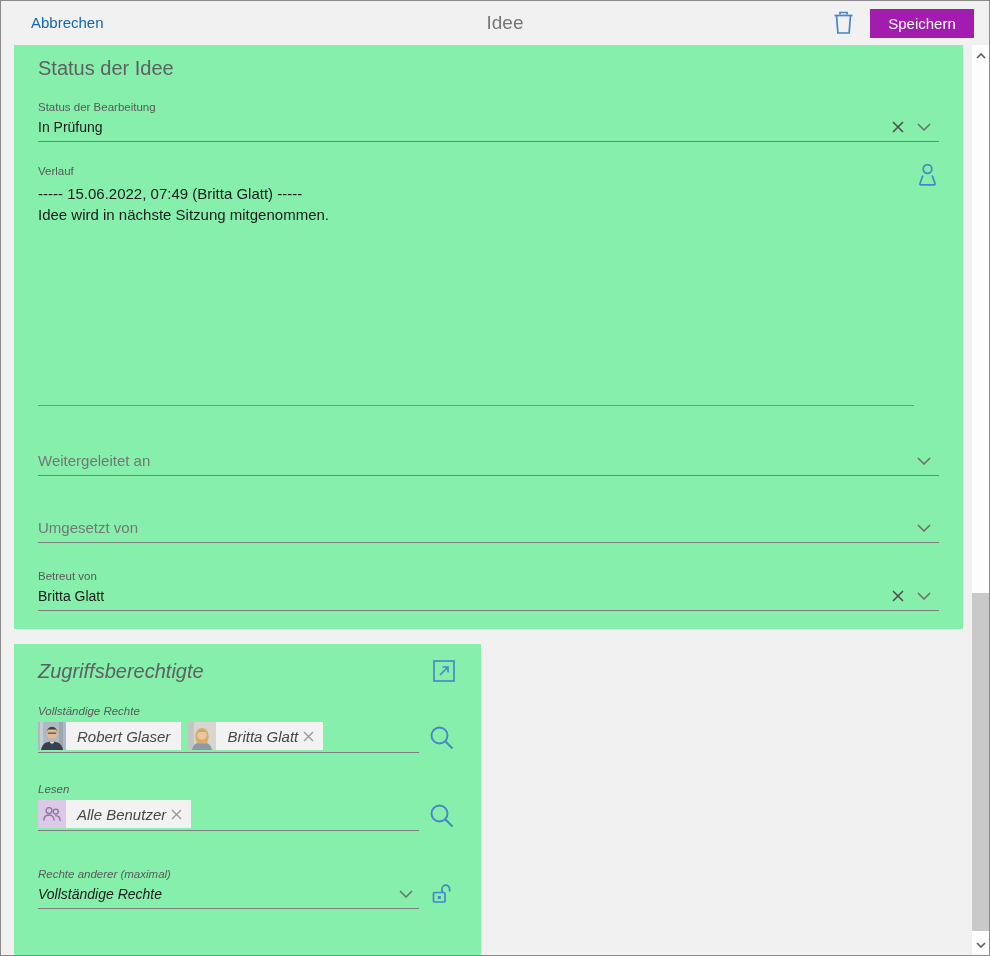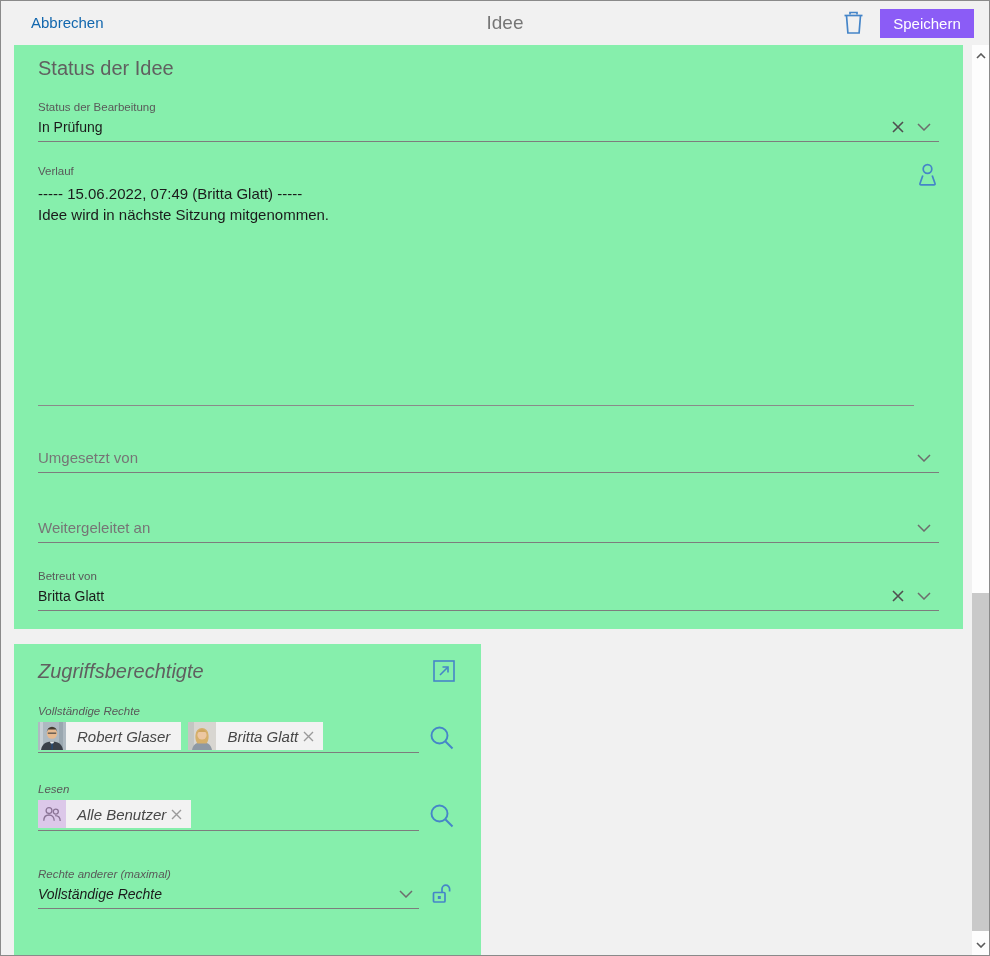--- a/index.html
+++ b/index.html
@@ -21,22 +21,22 @@
     position:absolute; left:30px; top:13px;
     color:#1267ae; font-size:15px; text-decoration:none; cursor:pointer;
   }
   .page-title {
     position:absolute; left:0; right:0; top:11px; text-align:center;
     color:#767676; font-size:19px; pointer-events:none;padding-left:20px;
   }
   .topbar-right { position:absolute; right:15px; top:0; height:44px; display:flex; align-items:center; gap:15px; }
   .icon-btn { background:none; border:none; padding:0; cursor:pointer; display:flex; align-items:center; }
   .save-btn {
-    background:#8b5cf6; color:#ffffff; border:none; cursor:pointer;
-    width:94px; height:29px; font-size:15px; font-family:inherit;
+    background:#a21caf; color:#ffffff; border:none; cursor:pointer;
+    width:104px; height:29px; font-size:15px; font-family:inherit;
   }
 
   
   .card { position:absolute; background:#86efac; box-sizing:border-box; }
   .card-status { left:13px; top:44px; width:949px; height:584px; padding:10px 24px 0 24px; overflow:hidden; }
   .card-access { left:13px; top:643px; width:467px; height:376px; padding:14px 26px 0 24px; overflow:hidden;font-style:italic; }
 
   .section-heading { font-size:20px; font-weight:normal; color:#606060; margin:0; line-height:26px; }
   .heading-row { display:flex; justify-content:space-between; align-items:center; }
 
@@ -138,36 +138,36 @@
       </div>
       <div class="verlauf-spacer"></div>
     </div>
     <span class="insert-user-icon">
       <svg width="23" height="25" viewBox="0 0 23 25" fill="none" stroke="#4585c8" stroke-width="1.7" stroke-linejoin="round">
         <circle cx="11.5" cy="7" r="4.3"></circle>
         <path d="M6.8 13.5 L4 21.5 q-0.4 1.3 1 1.3 h13 q1.4 0 1 -1.3 L16.2 13.5"></path>
       </svg>
     </span>
 
+    <div style="margin-top:45px;">
+      <div class="field-row">
+        <div class="f-placeholder grow">Weitergeleitet an</div>
+        <div class="row-icons">
+          <span>
+            <svg width="14" height="8" viewBox="0 0 14 8" fill="none" stroke="#6d6d6d" stroke-width="1.5">
+                <path d="M1 1 L7 7 L13 1"></path>
+              </svg>
+          </span>
+        </div>
+      </div>
+    </div>
+
     <div style="margin-top:42px;">
       <div class="field-row">
         <div class="f-placeholder grow">Umgesetzt von</div>
-        <div class="row-icons">
-          <span>
-            <svg width="14" height="8" viewBox="0 0 14 8" fill="none" stroke="#6d6d6d" stroke-width="1.5">
-                <path d="M1 1 L7 7 L13 1"></path>
-              </svg>
-          </span>
-        </div>
-      </div>
-    </div>
-
-    <div style="margin-top:45px;">
-      <div class="field-row">
-        <div class="f-placeholder grow">Weitergeleitet an</div>
         <div class="row-icons">
           <span>
             <svg width="14" height="8" viewBox="0 0 14 8" fill="none" stroke="#6d6d6d" stroke-width="1.5">
                 <path d="M1 1 L7 7 L13 1"></path>
               </svg>
           </span>
         </div>
       </div>
     </div>
 

